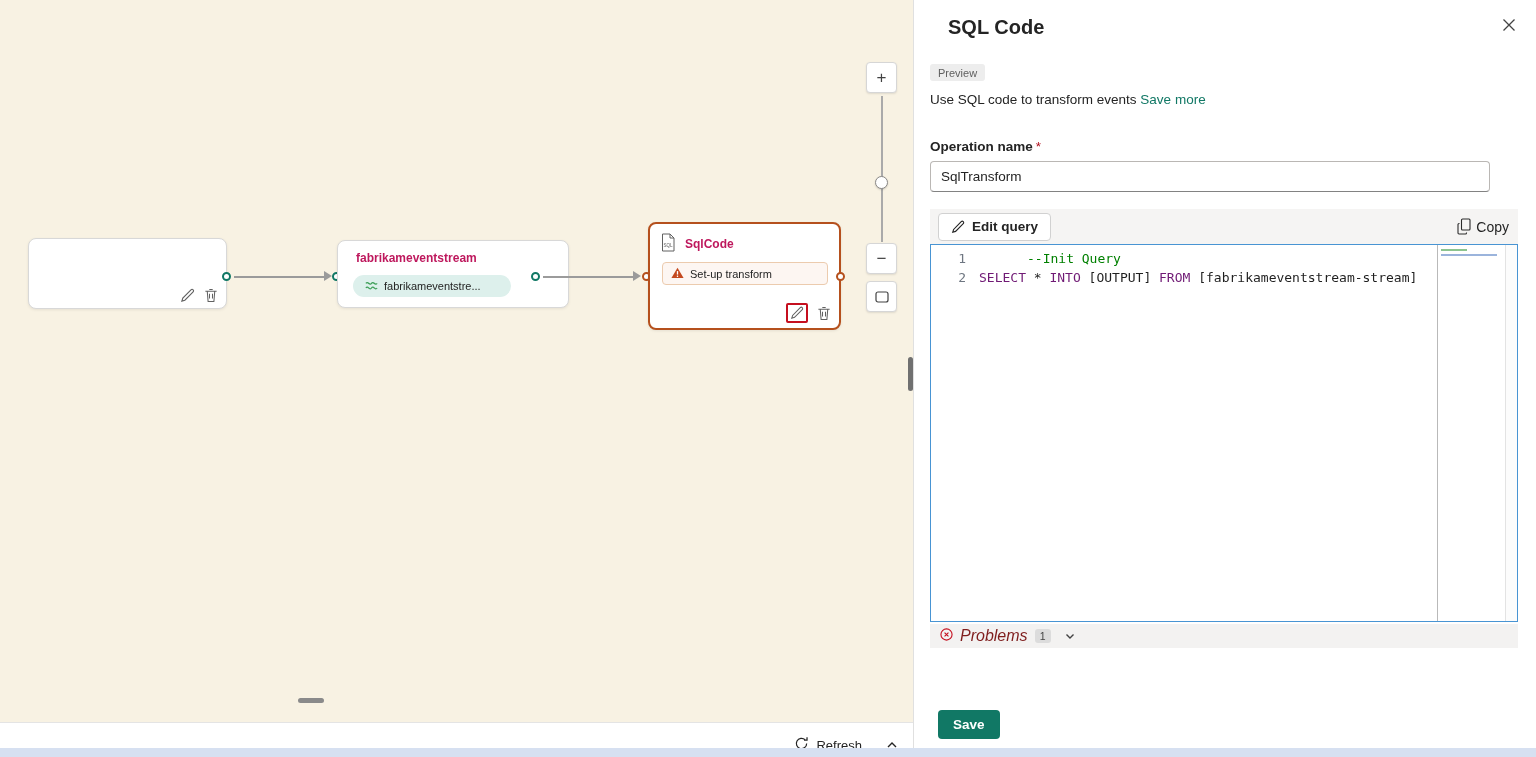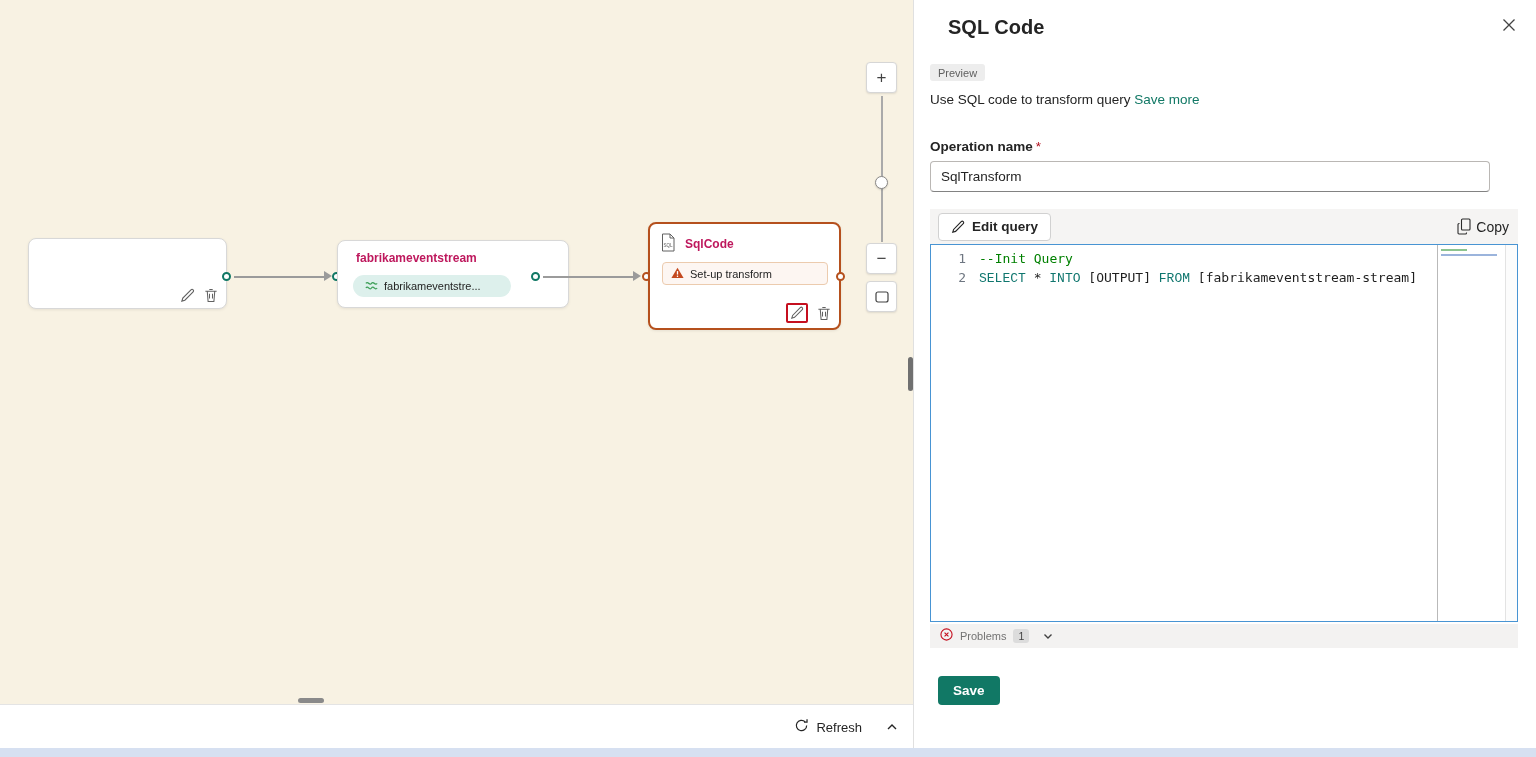--- a/index.html
+++ b/index.html
@@ -35,21 +35,21 @@
   .edge { position:absolute; height:2px; background:#9b9b9b; top:276px; }
   .arrowhead { position:absolute; top:271px; width:0; height:0; border-top:5.5px solid transparent; border-bottom:5.5px solid transparent; border-left:8px solid #9b9b9b; }
 
   .zoom-btn { position:absolute; width:31px; height:31px; background:#fff; border:1px solid #d6d6d6; border-radius:4px; box-shadow:0 1px 2px rgba(0,0,0,.10); display:flex; align-items:center; justify-content:center; font-size:17px; color:#424242; cursor:pointer; }
   .zoom-track { position:absolute; left:881px; top:96px; width:1.5px; height:146px; background:#aaa; }
   .zoom-handle { position:absolute; left:875px; top:176px; width:13px; height:13px; border-radius:50%; background:#fff; border:1.5px solid #8a8886; box-shadow:0 1px 2px rgba(0,0,0,.15); }
 
   .v-scroll-hint { position:absolute; left:908px; top:357px; width:5px; height:34px; background:#707070; border-radius:3px; }
   .h-scroll-hint { position:absolute; left:298px; top:698px; width:26px; height:5px; background:#8a8a8a; border-radius:3px; }
 
-  .canvas-bottombar { position:absolute; left:0; bottom:0; width:913px; height:44px; background:#fff; border-top:1px solid #e4e4e4; }
+  .canvas-bottombar { position:absolute; left:0; bottom:0; width:913px; height:26px; background:#fff; border-top:1px solid #e4e4e4; }
   .refresh-group { position:absolute; right:51px; top:0; height:44px; display:flex; align-items:center; gap:7px; cursor:pointer; }
   .bottombar-chevron { position:absolute; right:14px; top:0; height:44px; display:flex; align-items:center; cursor:pointer; }
 
   
   .panel { position:absolute; left:913px; top:0; width:623px; height:748px; background:#fff; border-left:1px solid #e0e0e0; }
   .panel-close { position:absolute; right:20px; top:18px; cursor:pointer; }
   .panel-title { position:absolute; left:16px; top:16px; font-size:20px; font-weight:700; color:#242424;margin-left:18px; }
   .preview-pill { position:absolute; left:16px; top:64px; background:#ededed; color:#5f5f5f; font-size:11px; padding:2.5px 8px; border-radius:3px; }
   .panel-desc { position:absolute; left:16px; top:92px; font-size:13.5px; color:#242424; }
   .link { color:#117865; cursor:pointer; }
@@ -58,35 +58,35 @@
   .op-input { position:absolute; left:16px; top:161px; width:560px; height:31px; border:1px solid #bab7b4; border-bottom-color:#828282; border-radius:4px; font-family:"Liberation Sans","DejaVu Sans",sans-serif; font-size:13.5px; color:#242424; padding:8px 10px; background:#fff; }
 
   .editor-toolbar { position:absolute; left:16px; top:209px; width:588px; height:35px; background:#f5f4f3; display:flex; align-items:center; justify-content:space-between; padding:0 9px 0 8px;gap:48px; }
   .edit-query-btn { display:flex; align-items:center; gap:7px; background:#fff; border:1px solid #d1d1d1; border-radius:4px; height:28px; padding:0 12px; font-size:13.5px; font-weight:700; color:#242424; cursor:pointer; font-family:inherit; }
   .copy-btn { display:flex; align-items:center; gap:5px; font-size:14px; color:#242424; cursor:pointer; background:none; border:none; font-family:inherit; }
 
   .editor { position:absolute; left:16px; top:244px; width:588px; height:378px; border:1px solid #4894d3; background:#fff; display:flex; }
   .editor-gutter { width:48px; padding:4px 13px 0 0; text-align:right; font:13px/19px "DejaVu Sans Mono", monospace; color:#6e7681; }
   .editor-code { flex:1; padding-top:4px; font:13px/19px "DejaVu Sans Mono", monospace; color:#1f1f1f; overflow:hidden; }
   .editor-code .line span { white-space:pre; }
-  .tok-comment { color:#008000; }
-  .tok-keyword { color:#0f766e;font-family:Liberation Mono, monospace; }
+  .tok-comment { color:#008000;margin-left:48px; }
+  .tok-keyword { color:#701a75; }
   .tok-plain { color:#1f1f1f; }
   .minimap { position:absolute; right:12px; top:0; bottom:0; width:68px; border-left:1px solid #b9b9b9; padding:4px 3px 0 3px; }
   .minimap i { display:block; height:2px; margin-bottom:3px; }
   .mini-1 { width:26px; background:#8cc48f; }
   .mini-2 { width:56px; background:#9bb4dc; }
   .editor-scrollstrip { position:absolute; right:0; top:0; bottom:0; width:12px; border-left:1px solid #e3e3e3; background:#fcfcfc; }
 
   .problems-bar { position:absolute; left:16px; top:624px; width:588px; height:24px; background:#f3f2f1; display:flex; align-items:center; gap:7px; padding:0 10px; cursor:pointer; }
-  .problems-label { font-size:11px; color:#737373; }
+  .problems-label { font-size:16px; color:#7f1d1d;font-style:italic; }
   .problems-count { background:#dcdcdc; color:#424242; font-size:10.5px; min-width:16px; text-align:center; padding:1px 4px; border-radius:3px; }
   .problems-chevron { margin-left:6px; display:flex; align-items:center; }
 
-  .save-btn { position:absolute; left:24px; top:676px; background:#117865; color:#fff; border:none; border-radius:4px; font-family:inherit; font-size:13.5px; font-weight:700; padding:7px 15px; cursor:pointer; }
+  .save-btn { position:absolute; left:24px; top:710px; background:#117865; color:#fff; border:none; border-radius:4px; font-family:inherit; font-size:13.5px; font-weight:700; padding:7px 15px; cursor:pointer; }
 
   .bottom-strip { position:absolute; left:0; top:748px; width:1536px; height:9px; background:#d6e0f1; }
 </style>
 </head>
 <body>
 
 <div class="app">
 
   <div class="canvas">
 
@@ -206,21 +206,21 @@
     <span class="panel-close icon-btn">
       <svg width="14" height="14" viewBox="0 0 14 14" fill="none" stroke="#424242" stroke-width="1.3">
           <path d="M1.5 1.5l11 11M12.5 1.5l-11 11"></path>
         </svg>
     </span>
 
     <div class="panel-title">SQL Code</div>
 
     <span class="preview-pill">Preview</span>
 
-    <div class="panel-desc"><span>Use SQL code to transform query </span><span class="link">Save more</span></div>
+    <div class="panel-desc"><span>Use SQL code to transform events </span><span class="link">Save more</span></div>
 
     <div class="op-label"><span>Operation name</span><span class="req">*</span></div>
 
     <input class="op-input" type="text" value="SqlTransform" style="">
 
     <div class="editor-toolbar">
       <button class="edit-query-btn">
         <svg width="14" height="14" viewBox="0 0 16 16" fill="none" stroke="#242424" stroke-width="1.3">
             <path d="M11.7 1.9a1.6 1.6 0 0 1 2.3 2.3L5.2 13 2 14l1-3.2z"></path>
           </svg>

